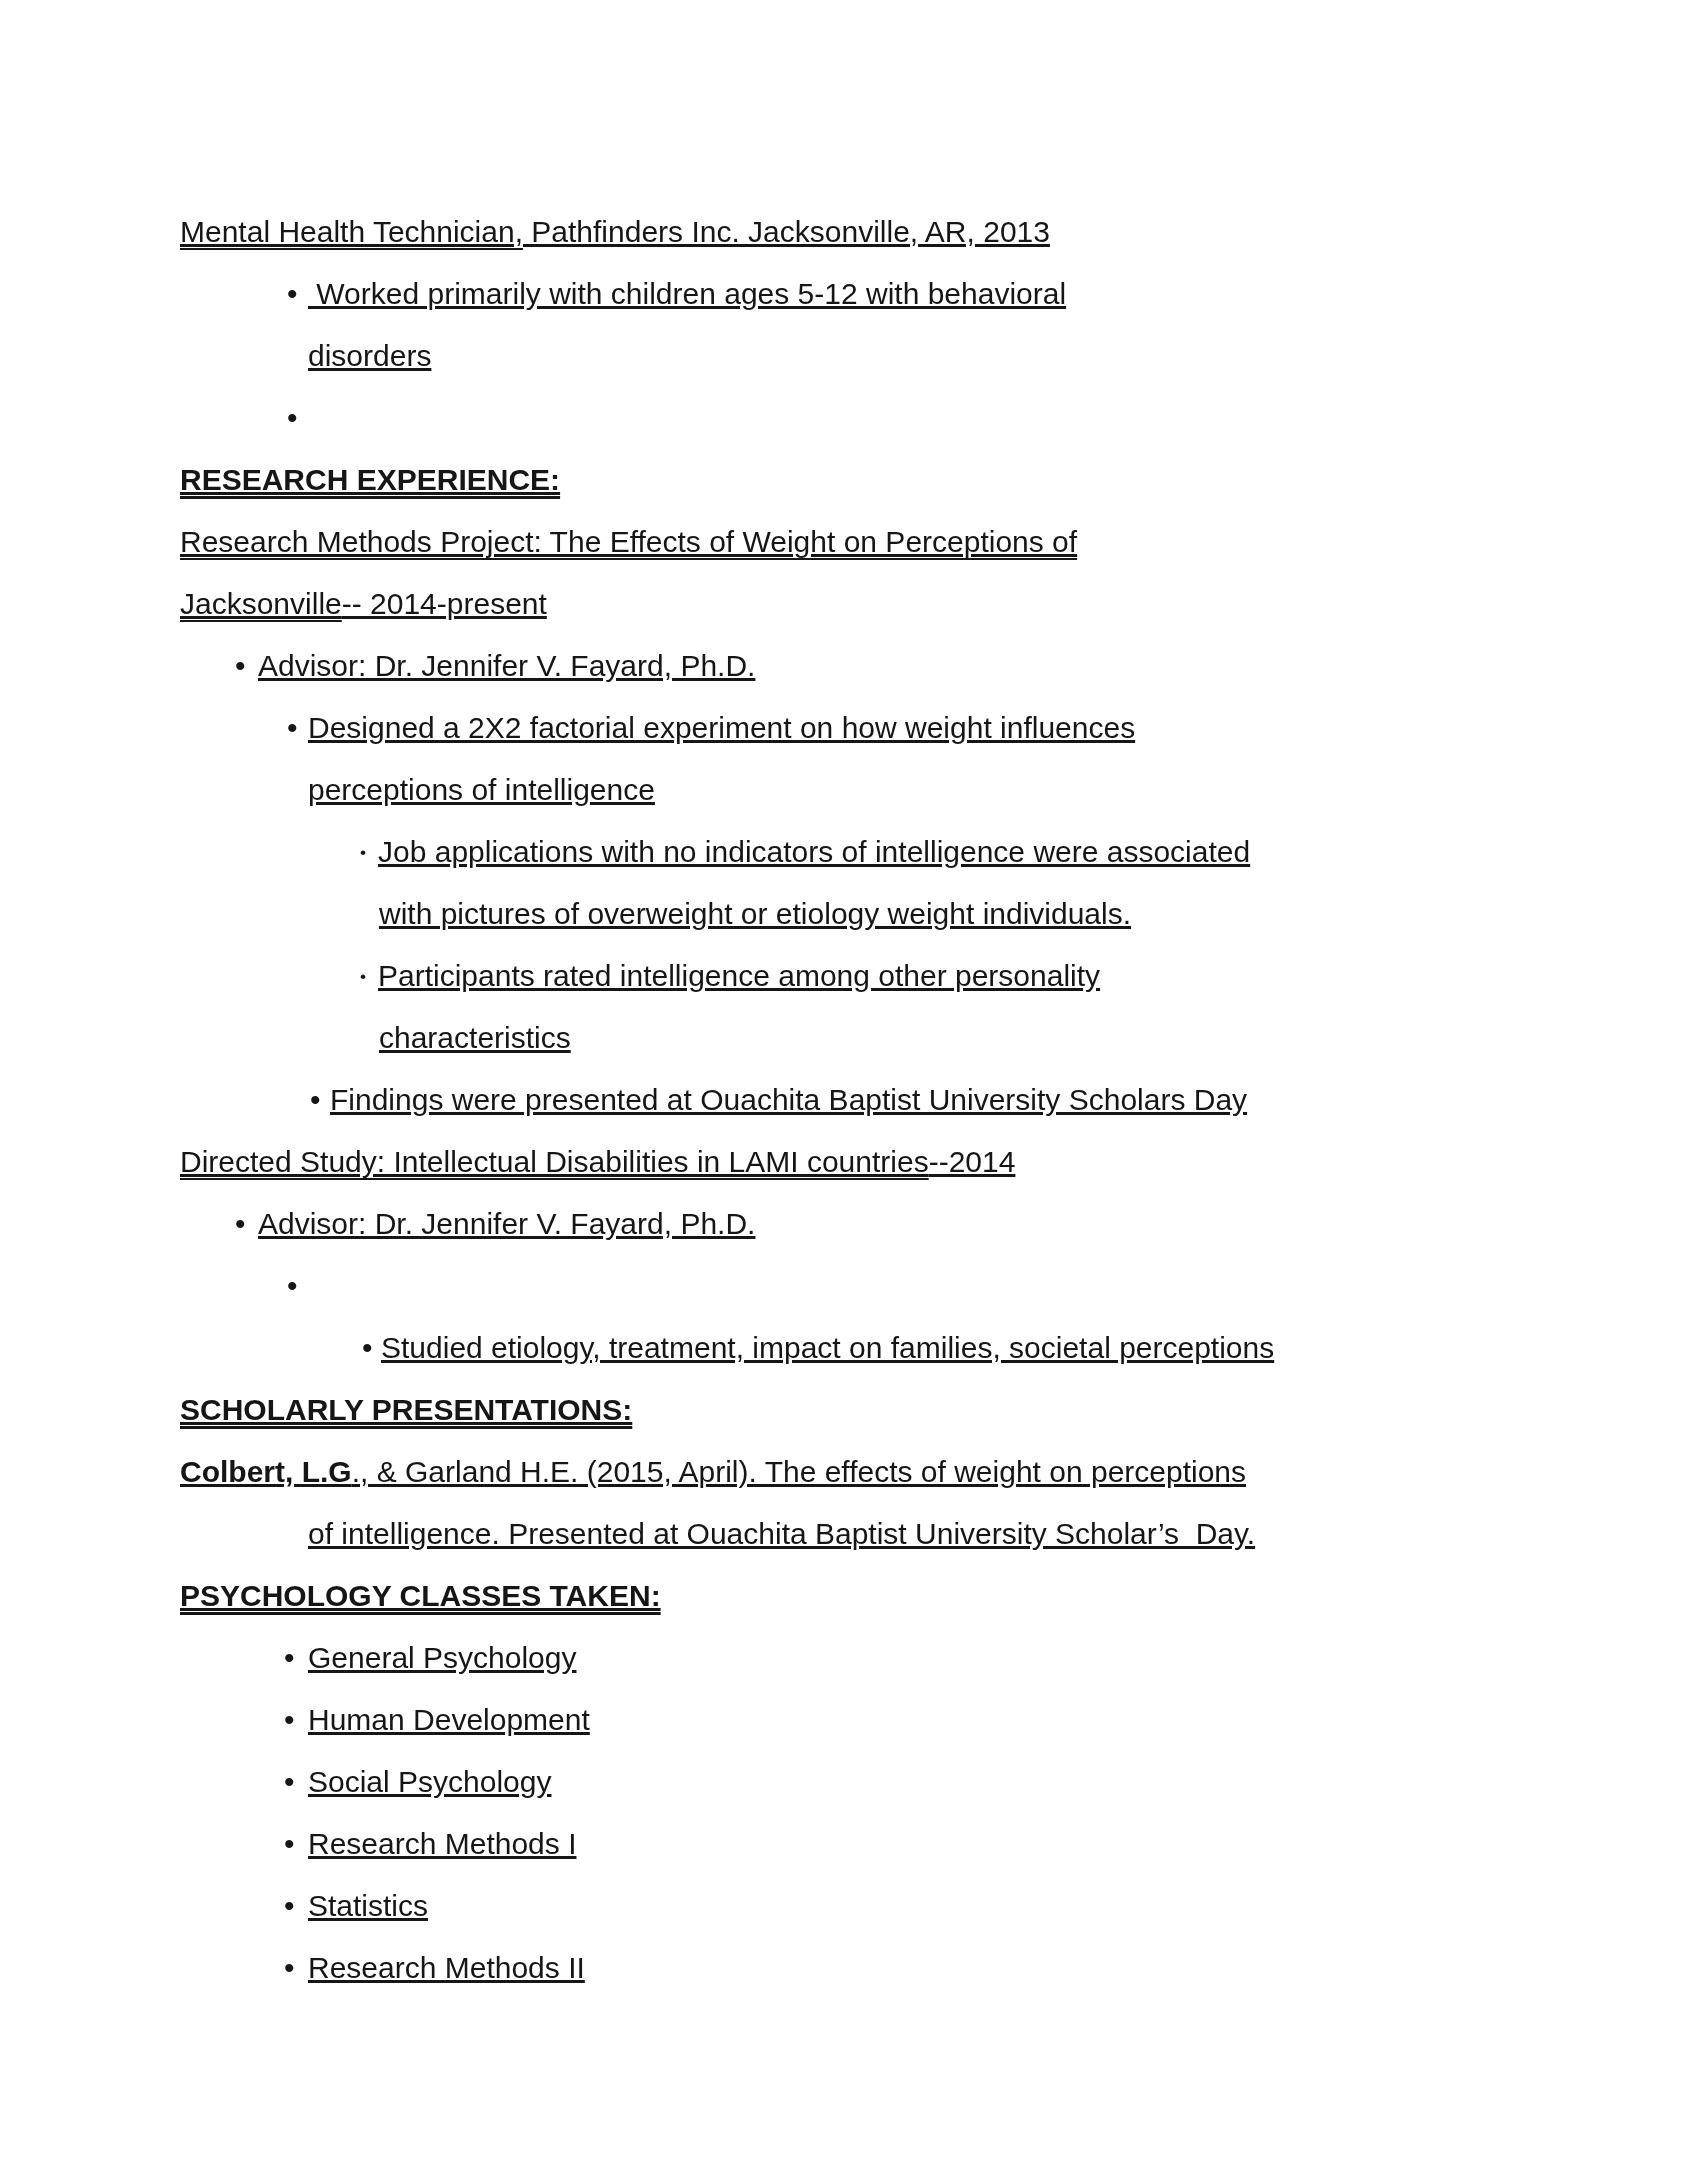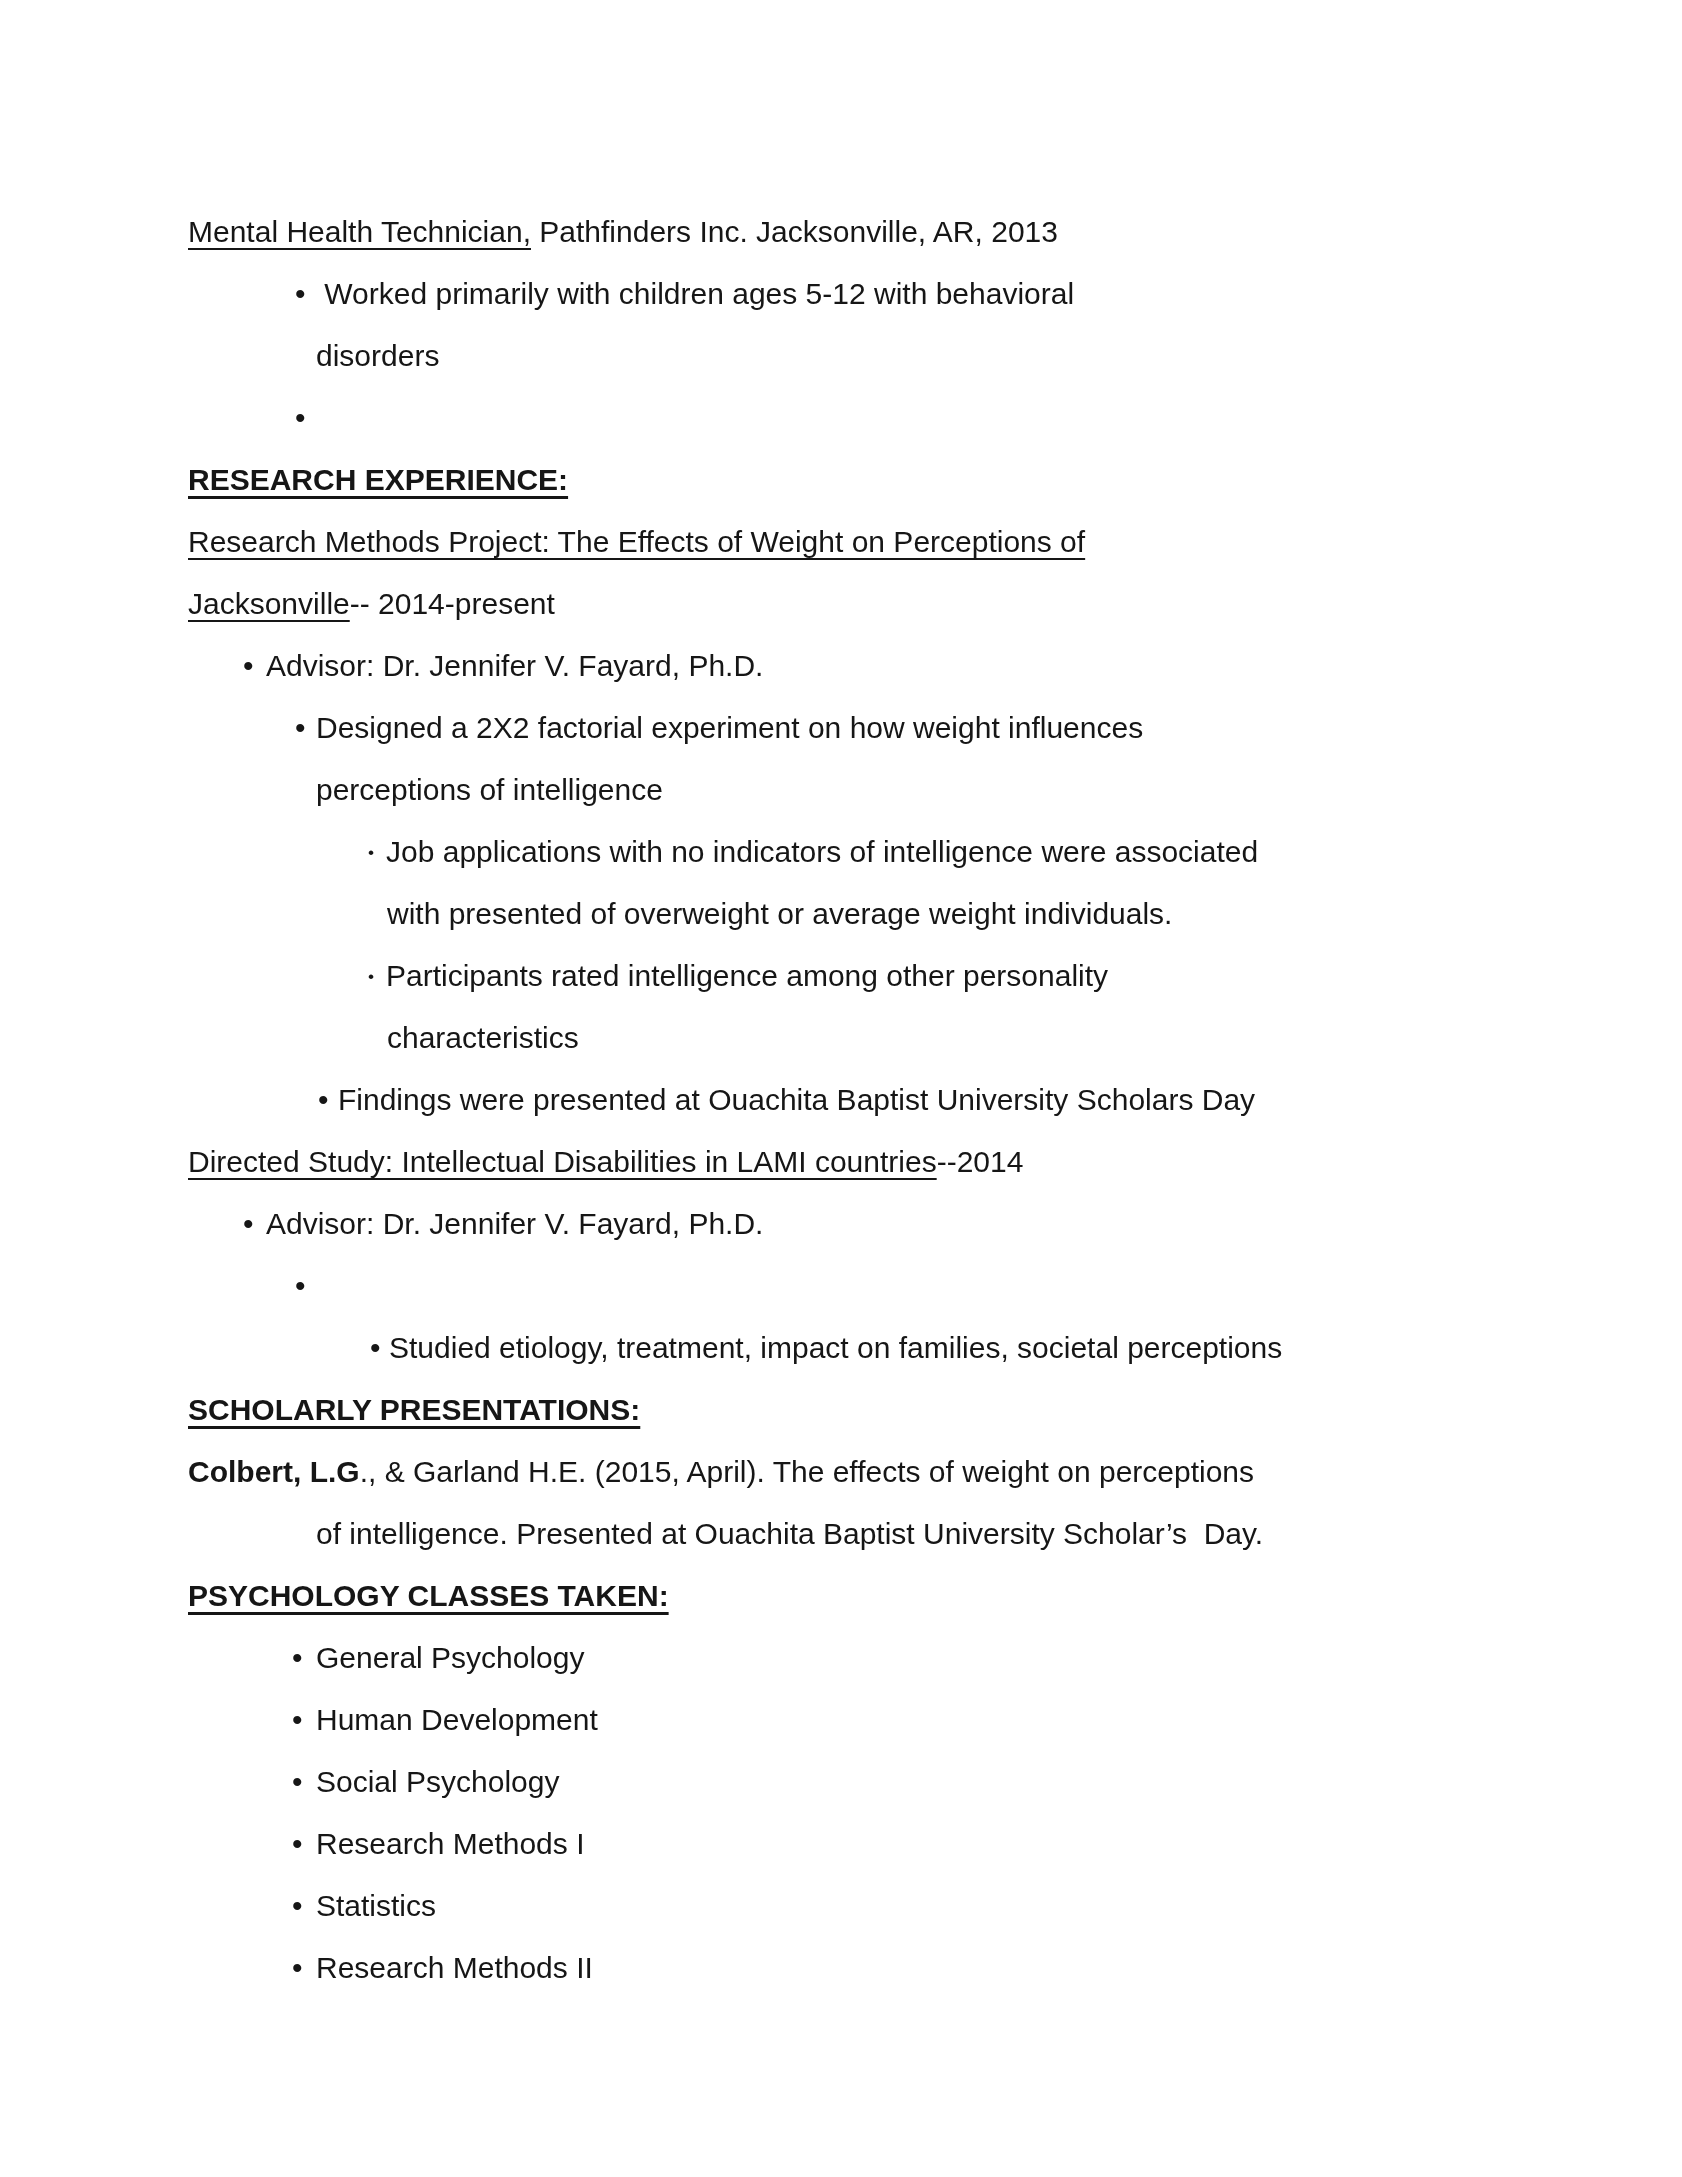--- a/index.html
+++ b/index.html
@@ -9,23 +9,24 @@
     height: 2177px;
     background: #ffffff;
     font-family: "Liberation Sans", sans-serif;
     font-size: 30px;
     line-height: 62px;
     color: #161616;
     overflow: hidden;
   }
   .content {
     position: absolute;
-    left: 188px;
+    left: 180px;
     top: 201px;
     width: 1418px;
+    text-decoration: underline;
   }
   .line {
     position: relative;
     height: 62px;
     white-space: pre;
   }
   
   .b {
     position: absolute;
     top: 0;
@@ -74,21 +75,21 @@
 
     <div class="line"><span class="t u">Research Methods Project: The Effects of Weight on Perceptions of</span></div>
     <div class="line"><span class="t u">Jacksonville</span><span class="t">-- 2014-present</span></div>
 
     <div class="line l-adv"><span class="b">•</span><span class="t">Advisor: Dr. Jennifer V. Fayard, Ph.D.</span></div>
 
     <div class="line l-b1"><span class="b">•</span><span class="t">Designed a 2X2 factorial experiment on how weight influences</span></div>
     <div class="line c1"><span class="t">perceptions of intelligence</span></div>
 
     <div class="line l-sm"><span class="b b-sm">•</span><span class="t">Job applications with no indicators of intelligence were associated</span></div>
-    <div class="line c2"><span class="t">with presented of overweight or average weight individuals.</span></div>
+    <div class="line c2"><span class="t">with pictures of overweight or etiology weight individuals.</span></div>
     <div class="line l-sm"><span class="b b-sm">•</span><span class="t">Participants rated intelligence among other personality</span></div>
     <div class="line c2"><span class="t">characteristics</span></div>
 
     <div class="line l-fnd"><span class="b">•</span><span class="t">Findings were presented at Ouachita Baptist University Scholars Day</span></div>
 
     <div class="line"><span class="t u">Directed Study: Intellectual Disabilities in LAMI countries</span><span class="t">--2014</span></div>
 
     <div class="line l-adv"><span class="b">•</span><span class="t">Advisor: Dr. Jennifer V. Fayard, Ph.D.</span></div>
     <div class="line l-b1"><span class="b">•</span></div>
     <div class="line l-et"><span class="b">•</span><span class="t">Studied etiology, treatment, impact on families, societal perceptions</span></div>

